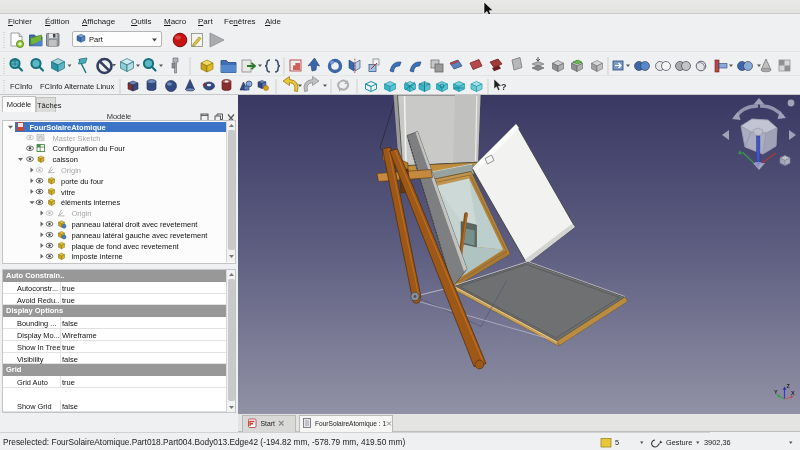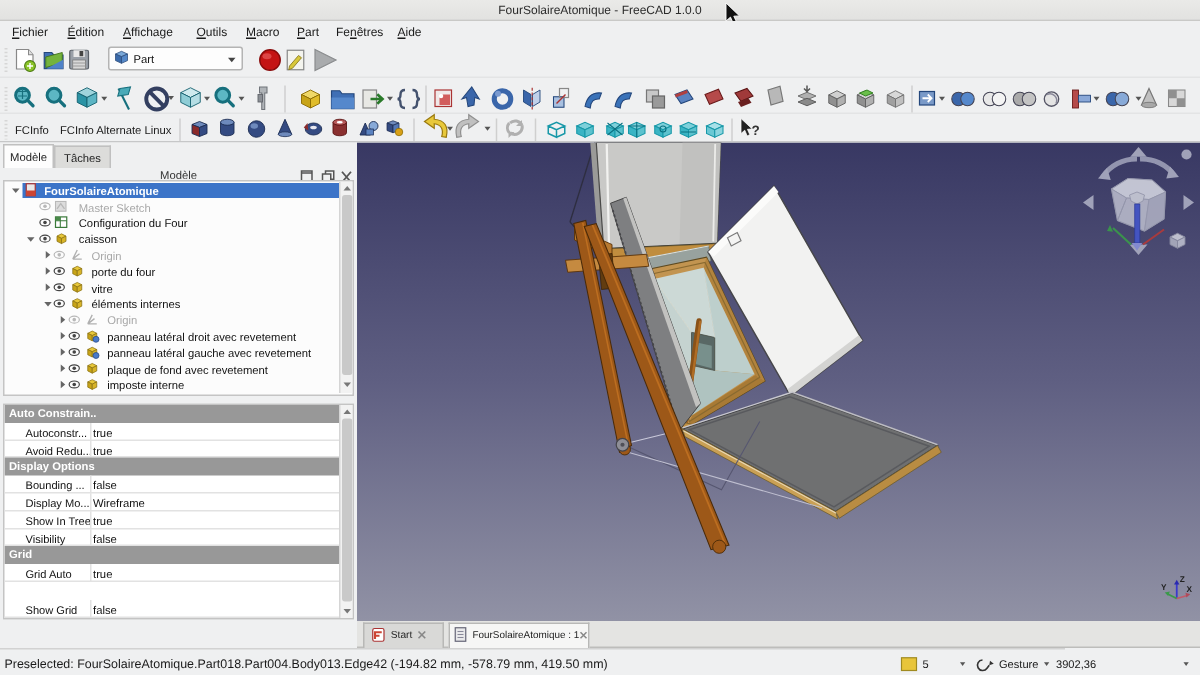--- a/index.html
+++ b/index.html
@@ -31,21 +31,20 @@
 .sthumb{position:absolute;left:1px;width:7px;background:#c9c9c9;border-radius:2px;}
 #vuetabs{left:0;top:415px;width:238px;height:16px;}
 #viewport{left:238px;top:95px;width:562px;height:319px;}
 #mdibar{left:238px;top:414px;width:562px;height:18px;background:#e4e4e2;border-bottom:1px solid #bdbdbb;}
 .mtab{position:absolute;top:1px;height:17px;font-size:6.8px;color:#222;border:1px solid #b8b8b6;border-bottom:none;}
 #statusbar{left:0;top:432px;width:710px;height:18px;background:#eff0f1;border-top:1px solid #d2d2d2;font-size:8.3px;color:#1a1a1a;}
 </style></head>
 <body>
 <div id="app">
   <div class="abs" id="titlebar"></div>
-  <div class="abs" id="title">FourSolaireAtomique - FreeCAD 1.0.0</div>
   <svg class="abs" style="left:482px;top:2px" width="14" height="15" viewBox="0 0 14 15">
       <path d="M2 0 L2 12 L5 9.4 L7 14 L9.2 13 L7.2 8.8 L11 8.6 Z" fill="#111" stroke="#fff" stroke-width="0.6"></path>
     </svg>
   <div class="abs" id="menubar">
     <span class="mi" style="left:8px"><u>F</u>ichier</span>
     <span class="mi" style="left:45px"><u>É</u>dition</span>
     <span class="mi" style="left:82px"><u>A</u>ffichage</span>
     <span class="mi" style="left:131px"><u>O</u>utils</span>
     <span class="mi" style="left:164px"><u>M</u>acro</span>
     <span class="mi" style="left:198px"><u>P</u>art</span>
@@ -235,21 +234,21 @@
       <path d="M482.0 84 l-5.5 2.5 v5 l5.5-2.5 z" fill="#8ad4de" stroke="#1798a8" stroke-width="0.7"></path>
       <line x1="488" y1="79" x2="488" y2="94" stroke="#cfcfcf" stroke-width="1"></line>
       <path d="M494 79 l0 10 l2.5-2.2 l1.6 3.8 l1.8-0.8 l-1.6-3.6 l3.2-0.2 z" fill="#222" stroke="#fff" stroke-width="0.5"></path>
       <text x="501" y="90" font-size="9" font-weight="bold" fill="#333">?</text>
     </svg>
   <div class="fcbtn" style="left:10px;top:82px">FCInfo</div>
   <div class="fcbtn" style="left:40px;top:82px">FCInfo Alternate Linux</div>
 
   <div class="abs" id="leftpanel">
     <div class="tab" style="left:2px;top:1px;width:34px;height:16px;background:#fdfdfd;padding-top:3px;">Modèle</div>
-    <div class="tab" style="left:36px;top:2px;width:38px;height:15px;background:#dcdcda;padding-top:3px;">Tâches</div>
+    <div class="tab" style="left:36px;top:2px;width:20px;height:15px;background:#dcdcda;padding-top:3px;">Tâches</div>
     <div class="abs" id="docktitle">Modèle</div>
     <svg class="abs" style="left:200px;top:18px" width="36" height="10" viewBox="0 0 36 10">
       <rect x="1" y="1" width="7" height="7" fill="none" stroke="#555" stroke-width="1"></rect>
         <line x1="1" y1="2.4" x2="8" y2="2.4" stroke="#555" stroke-width="1"></line>
       <rect x="15" y="3" width="5.5" height="5.5" fill="none" stroke="#555" stroke-width="1"></rect>
         <path d="M17 3 V1 H22.5 V6.5 H20.5" fill="none" stroke="#555" stroke-width="1"></path>
       <path d="M28 1.5 L34 8.5 M34 1.5 L28 8.5" stroke="#555" stroke-width="1.2"></path>
     </svg>
     <div class="abs" id="tree">
         <div class="abs" style="left:11.5px;top:0.5px;width:215px;height:10.2px;background:#3c74c8"></div>

